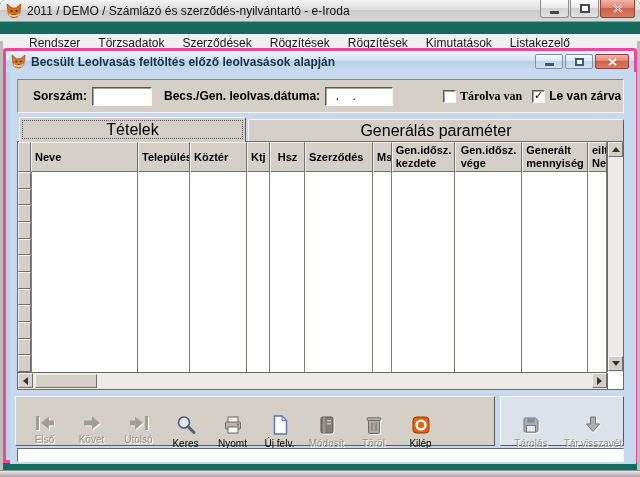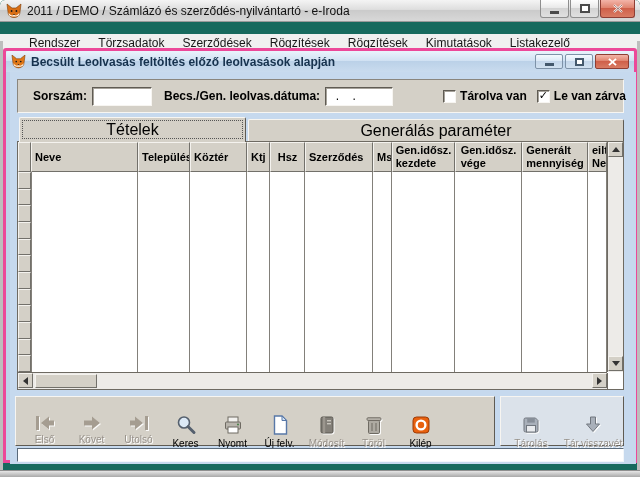--- a/index.html
+++ b/index.html
@@ -185,21 +185,21 @@
       </div>
     </div>
 
     <div class="child-client">
 
       <div class="form-panel">
         <span class="form-label" style="margin-left:15px;">Sorszám:</span>
         <input class="fld" style="width: 60px; margin-left: 5px;" value="">
         <span class="form-label" style="margin-left:12px;">Becs./Gen. leolvas.dátuma:</span>
         <input class="fld" style="width: 68px; margin-left: 5px; white-space: pre;" value="  .    .">
-        <div class="checkbox-row" style="margin-left:50px;">
+        <div class="checkbox-row" style="margin-left:50px;font-family:Liberation Serif, serif;">
           <span class="cb" id="cb-tarolva"></span>
           <span class="form-label">Tárolva van</span>
         </div>
         <div class="checkbox-row" style="margin-left:10px;">
           <span class="cb checked" id="cb-lezarva"></span>
           <span class="form-label">Le van zárva</span>
         </div>
       </div>
 
       <div class="tab active">

